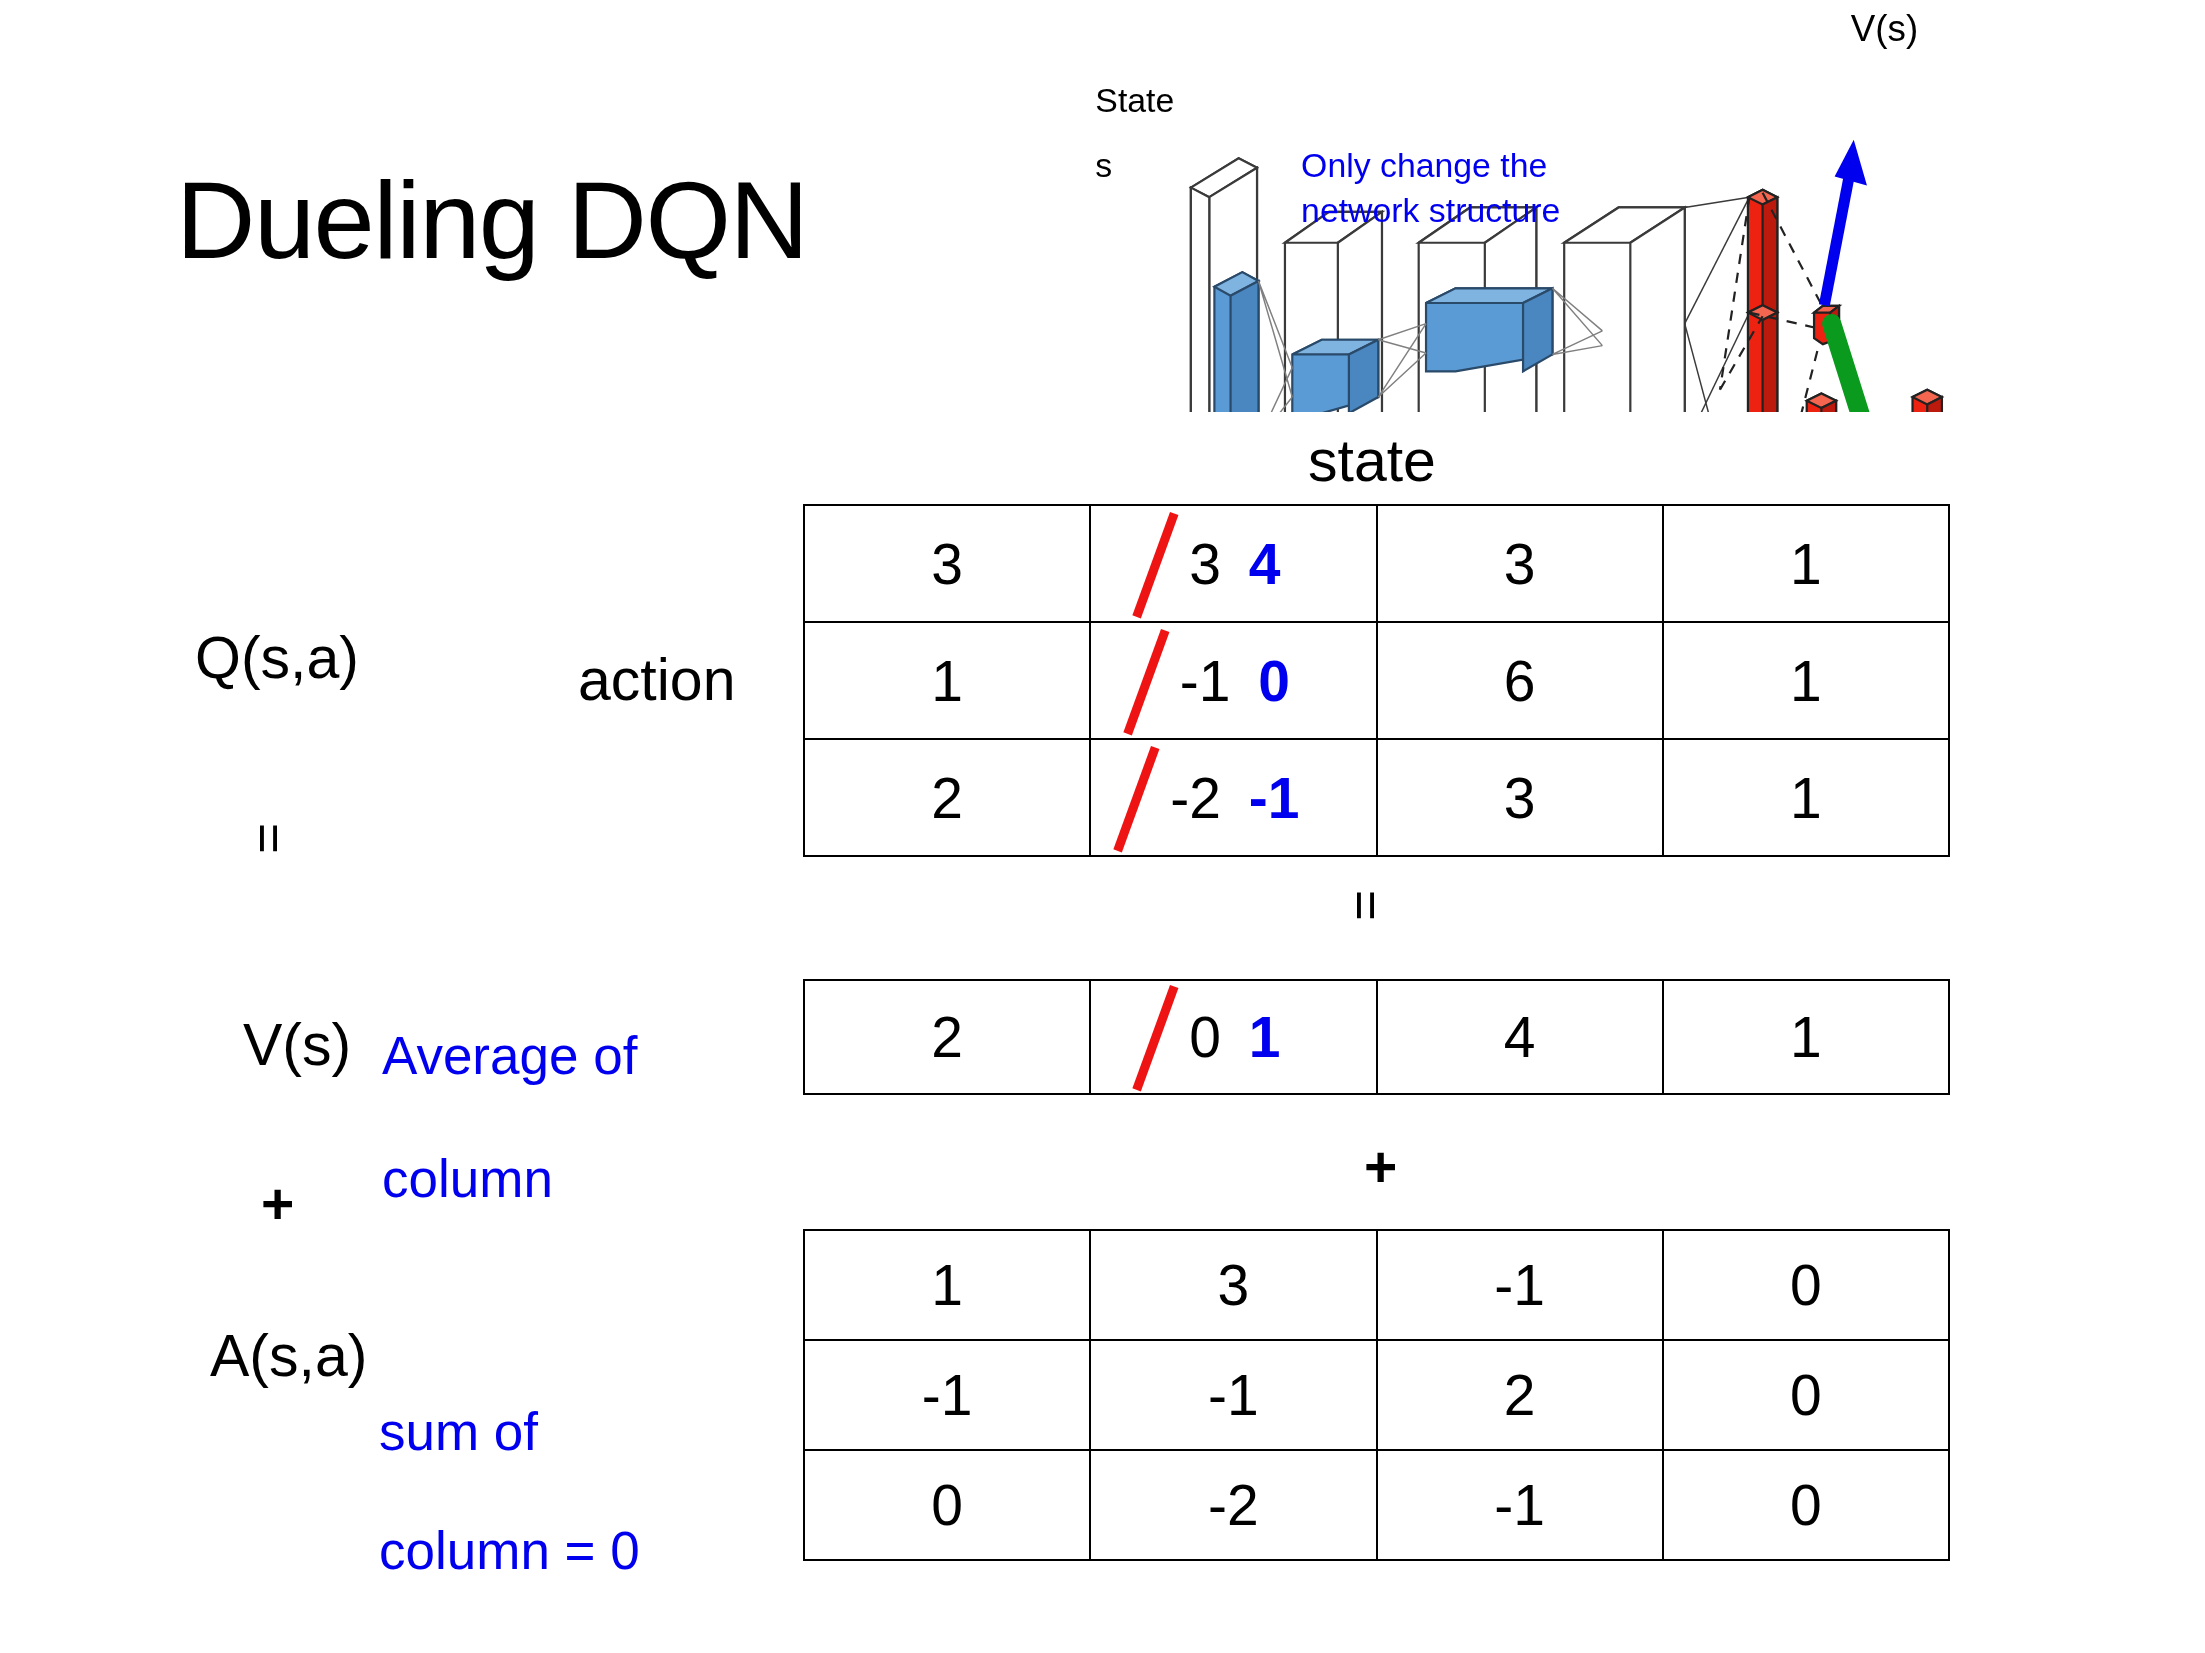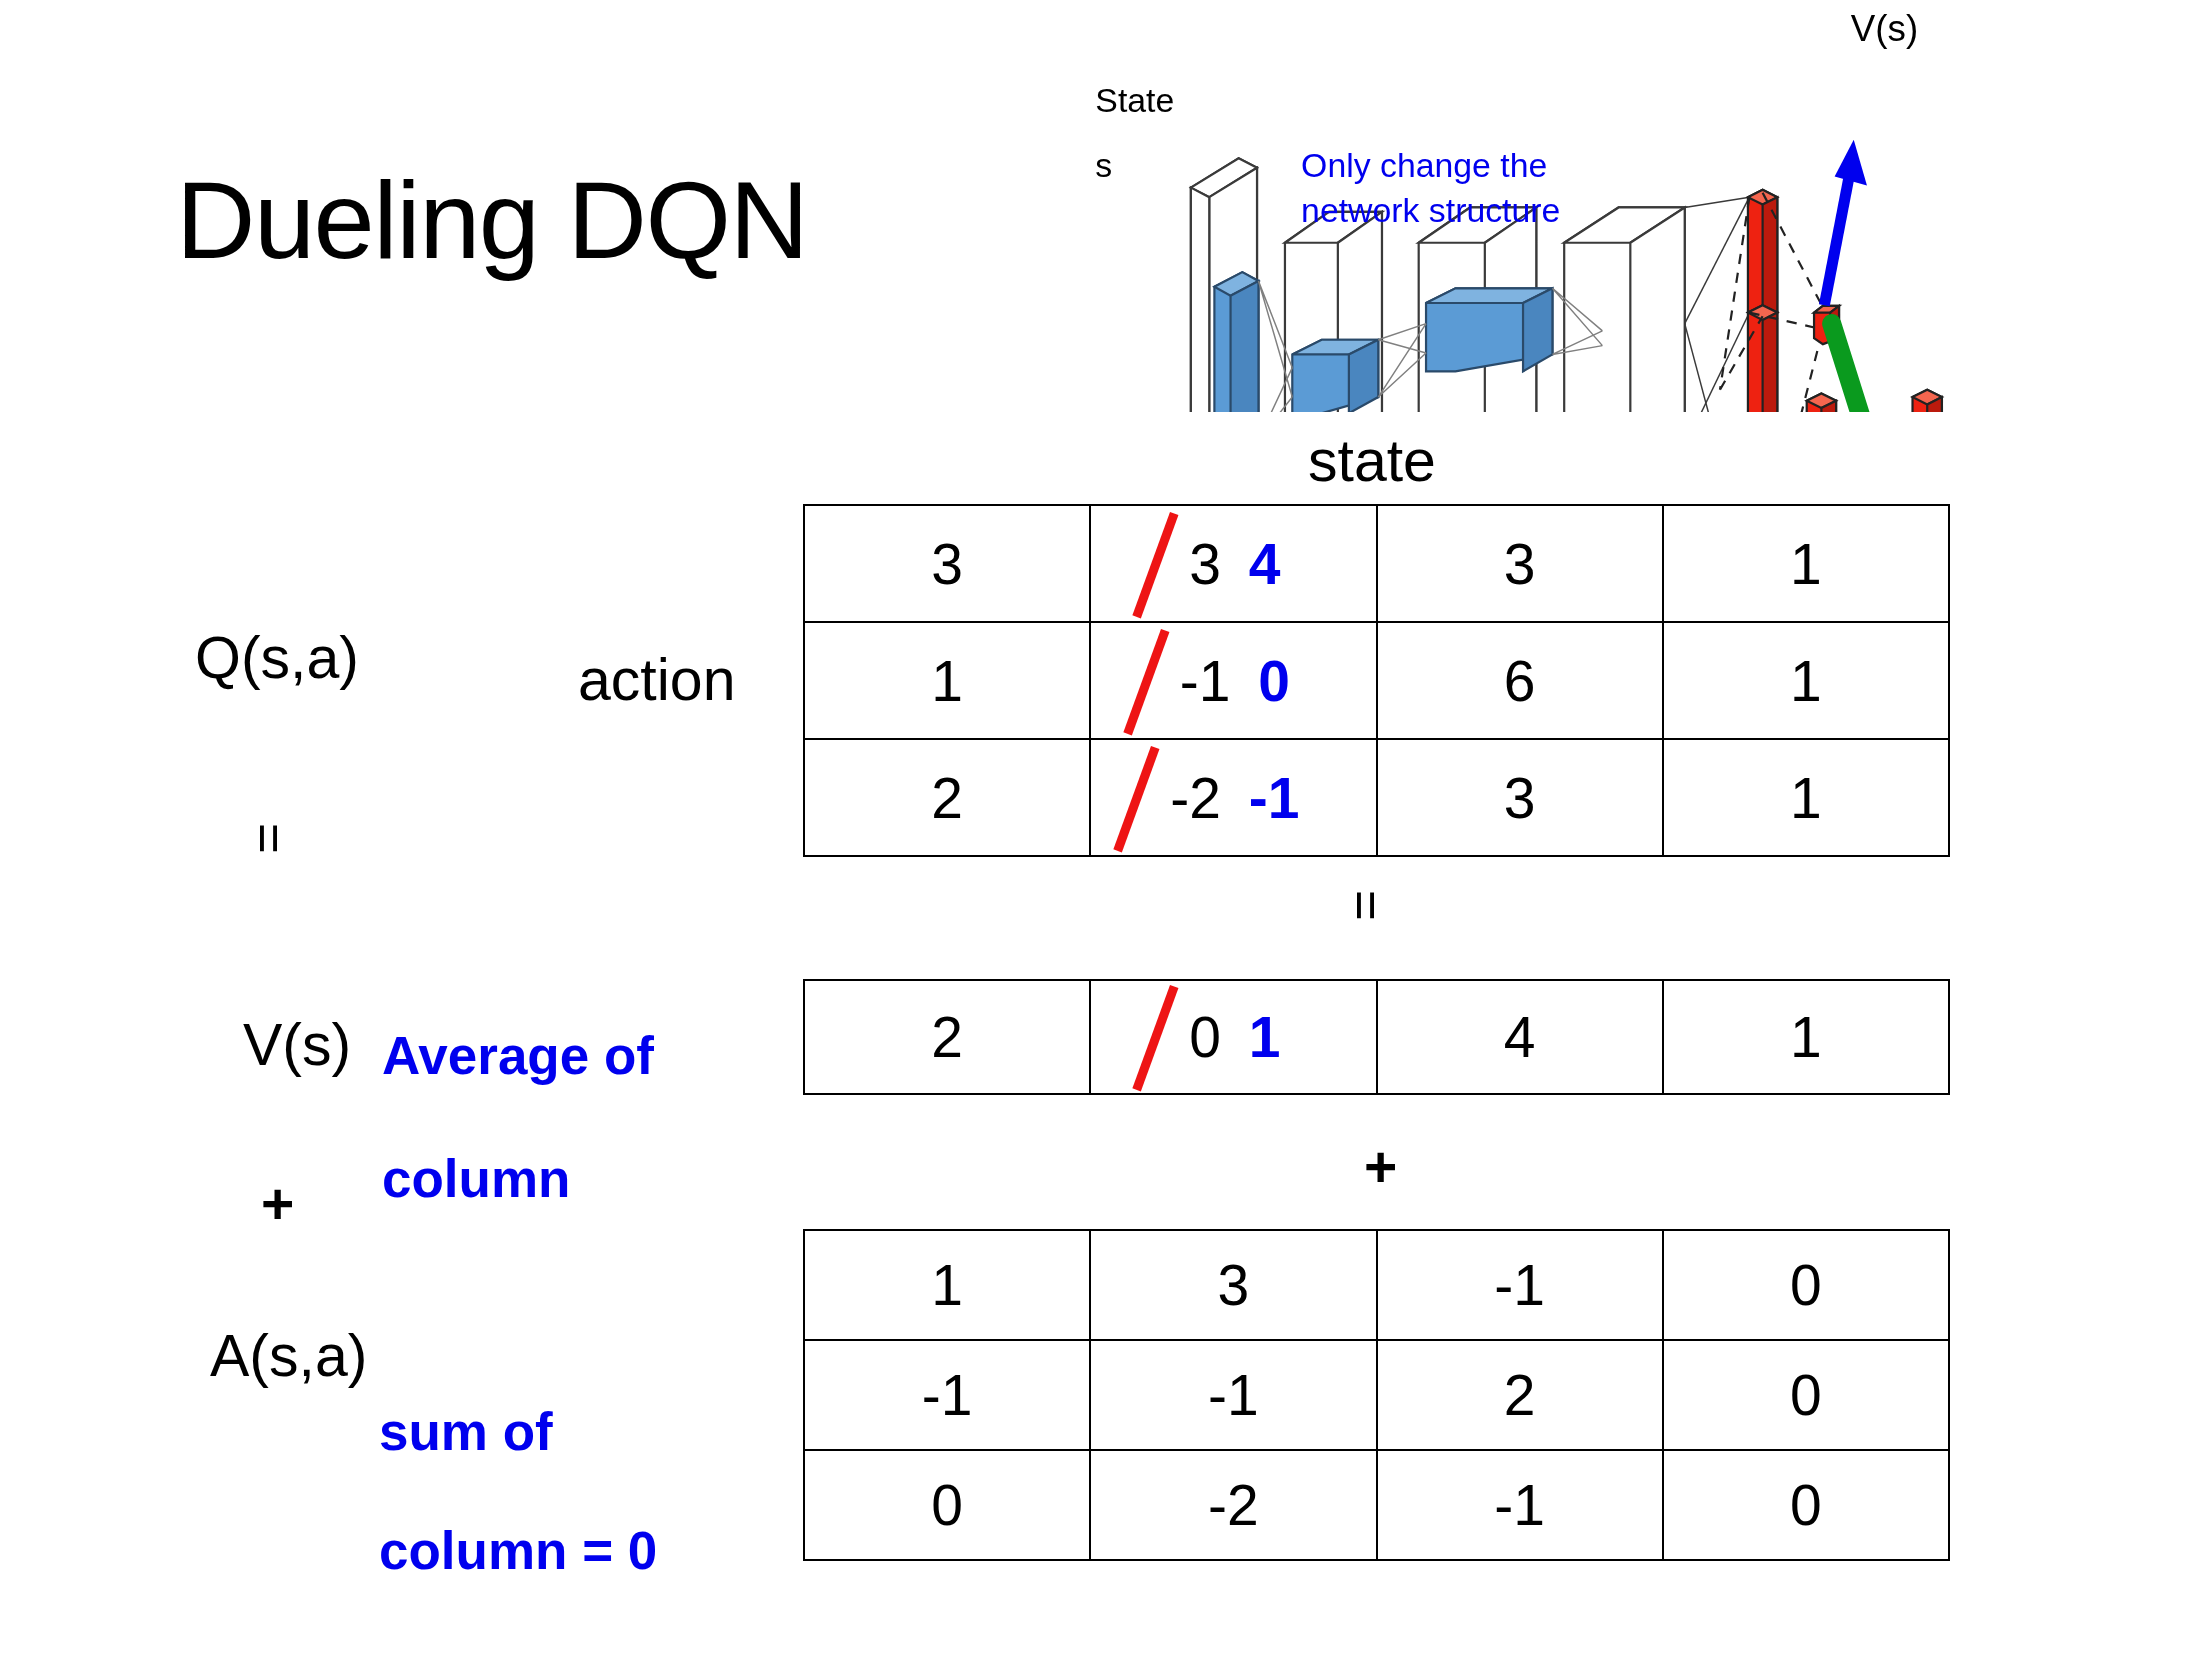--- a/index.html
+++ b/index.html
@@ -50,21 +50,21 @@
   }
 
   
   .lbl {
     position: absolute;
     white-space: nowrap;
     line-height: 1;
   }
 
   .lbl-black { color: #000; }
-  .lbl-blue  { color: #0000ee; font-weight: bold; }
+  .lbl-blue  { color: #0000ee; }
 
   
   .eqrot {
     position: absolute;
     font-size: 53px;
     font-weight: 400;
     color: #000;
     transform: rotate(90deg);
     transform-origin: center center;
     line-height: 1;

